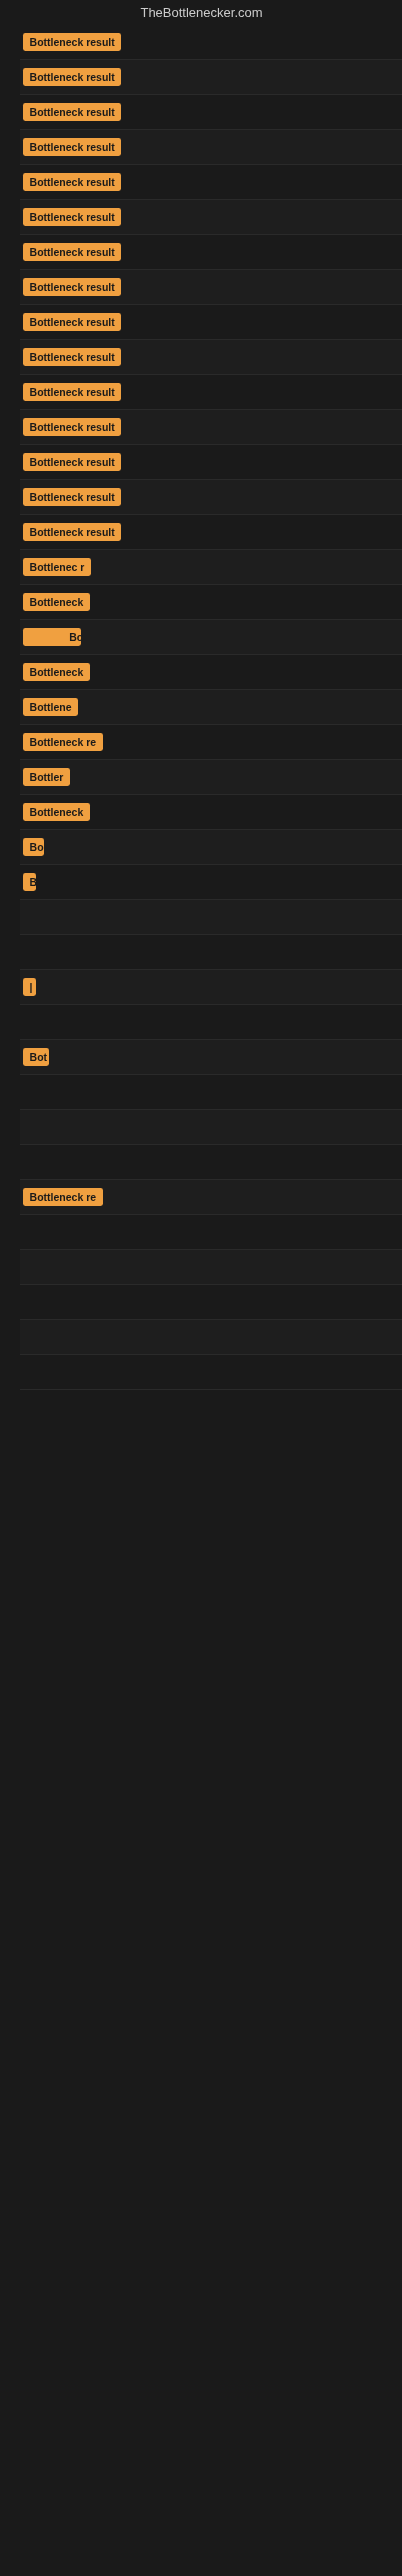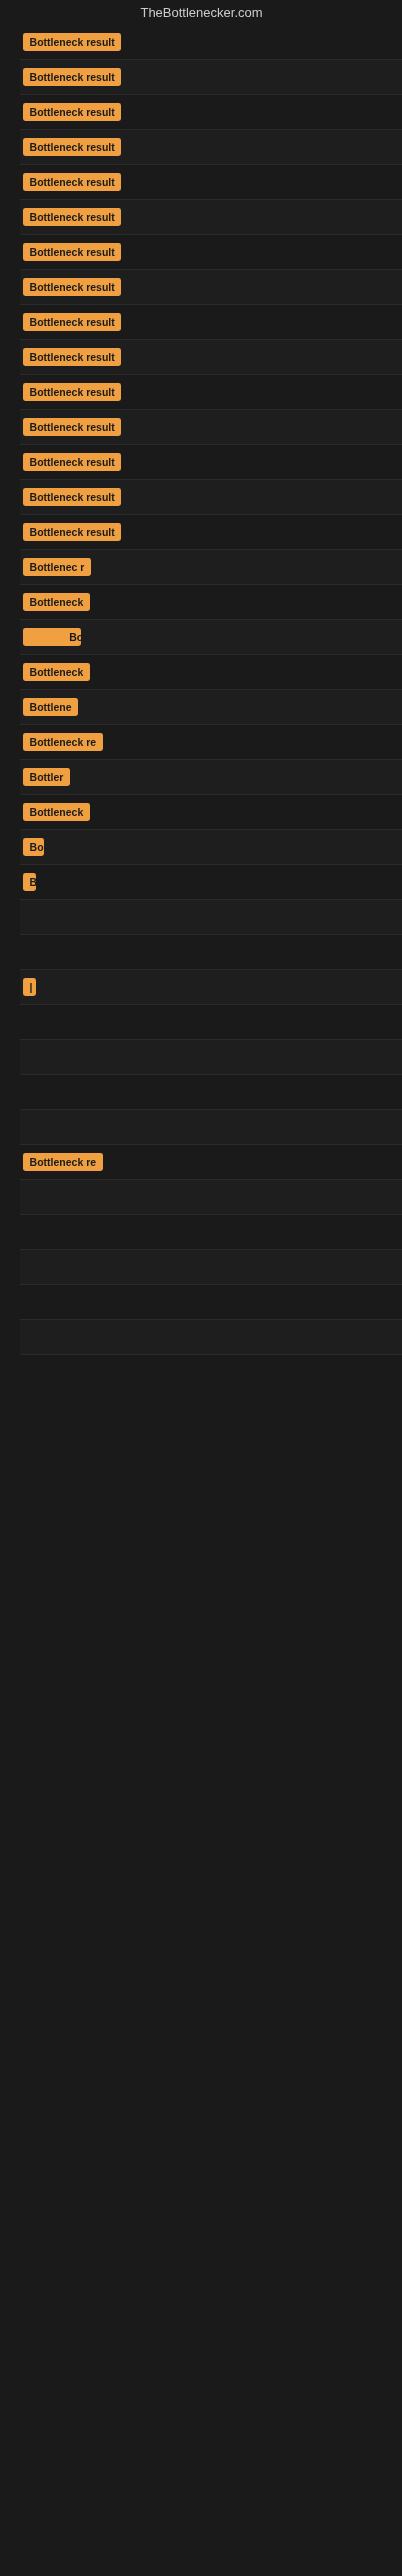--- a/index.html
+++ b/index.html
@@ -134,20 +134,23 @@
     </div>
     <div class="row">
       <span class="bottleneck-badge" style="max-width: 11.3px; background: rgb(240, 160, 64);">B</span>
     </div>
     <div class="row"></div>
     <div class="row"></div>
     <div class="row">
       <span class="bottleneck-badge" style="max-width: 4.8px; background: rgb(240, 160, 64);">|</span>
     </div>
     <div class="row"></div>
+    <div class="row">
+      <span class="bottleneck-badge" style="max-width: 26px; background: rgb(240, 160, 64);">Bot</span>
+    </div>
     <div class="row"></div>
     <div class="row"></div>
     <div class="row"></div>
     <div class="row">
       <span class="bottleneck-badge" style="max-width: 95px; background: rgb(240, 160, 64);">Bottleneck re</span>
     </div>
     <div class="row"></div>
     <div class="row"></div>
     <div class="row"></div>
     <div class="row"></div>

